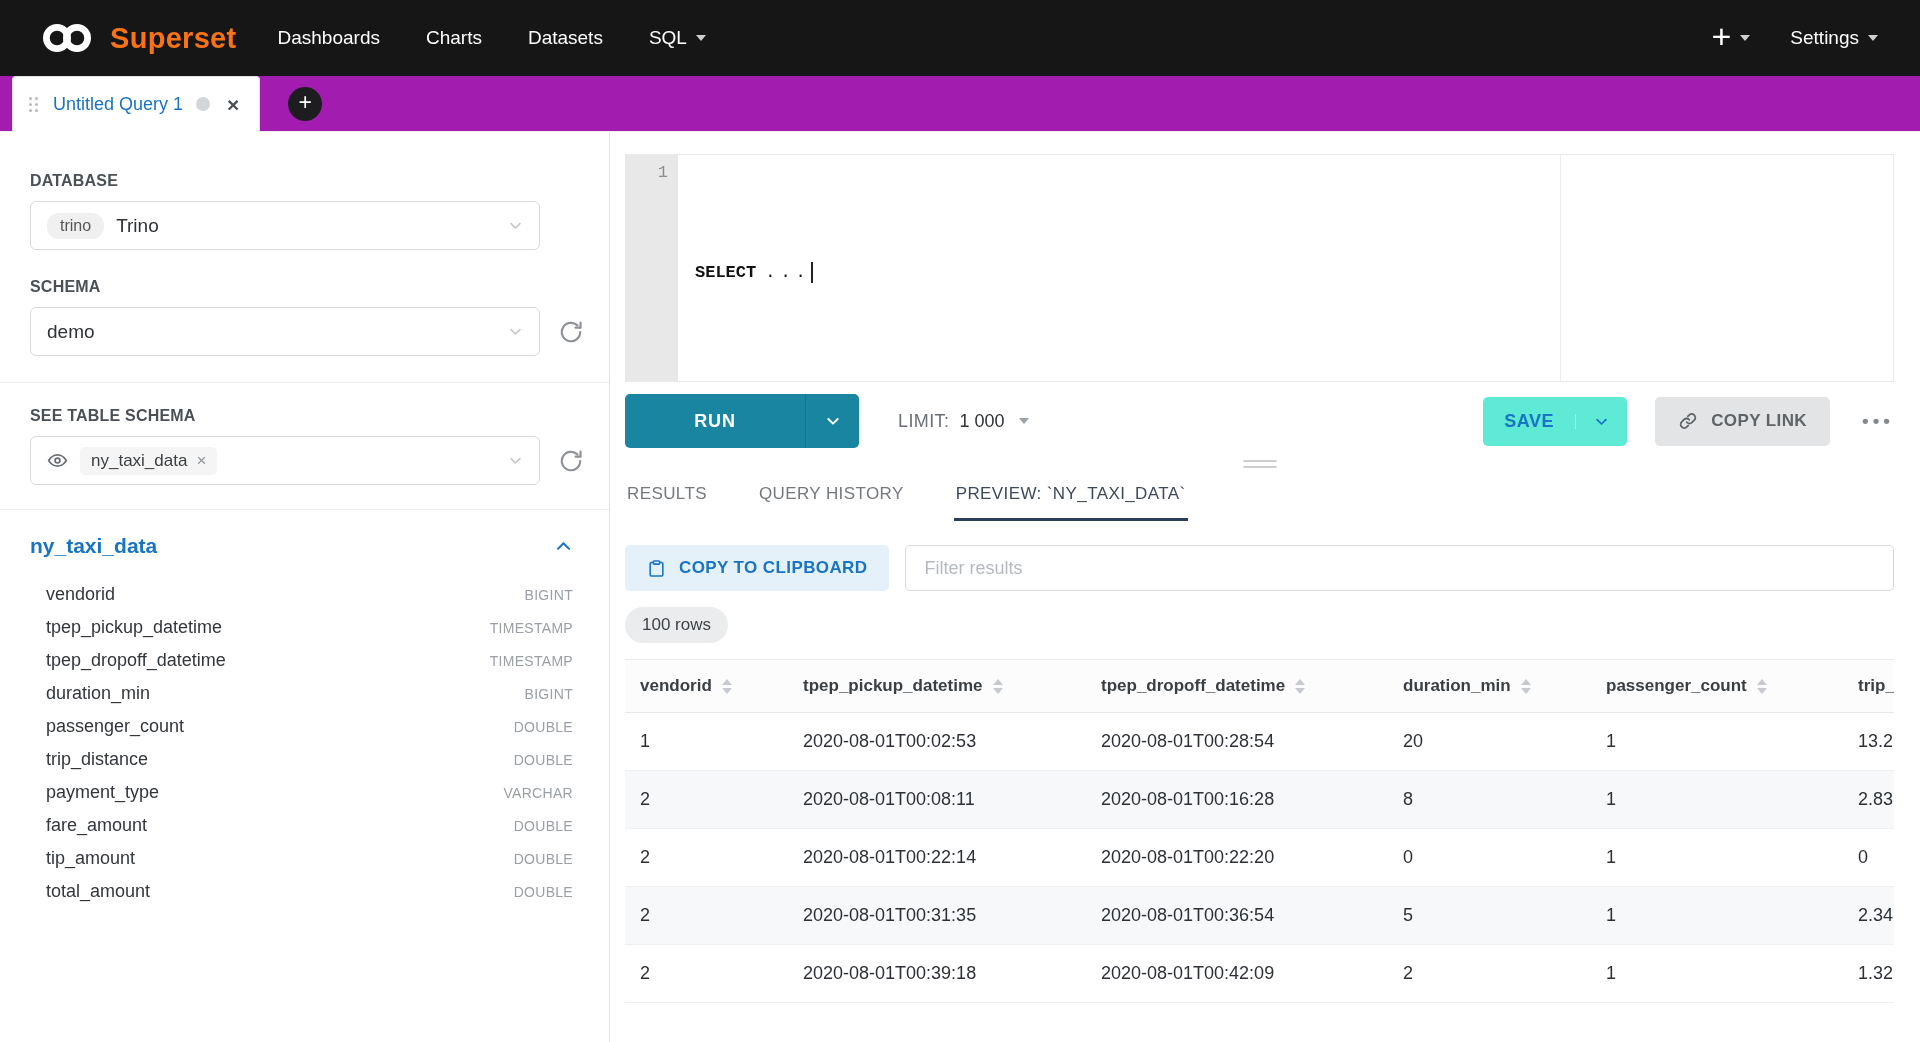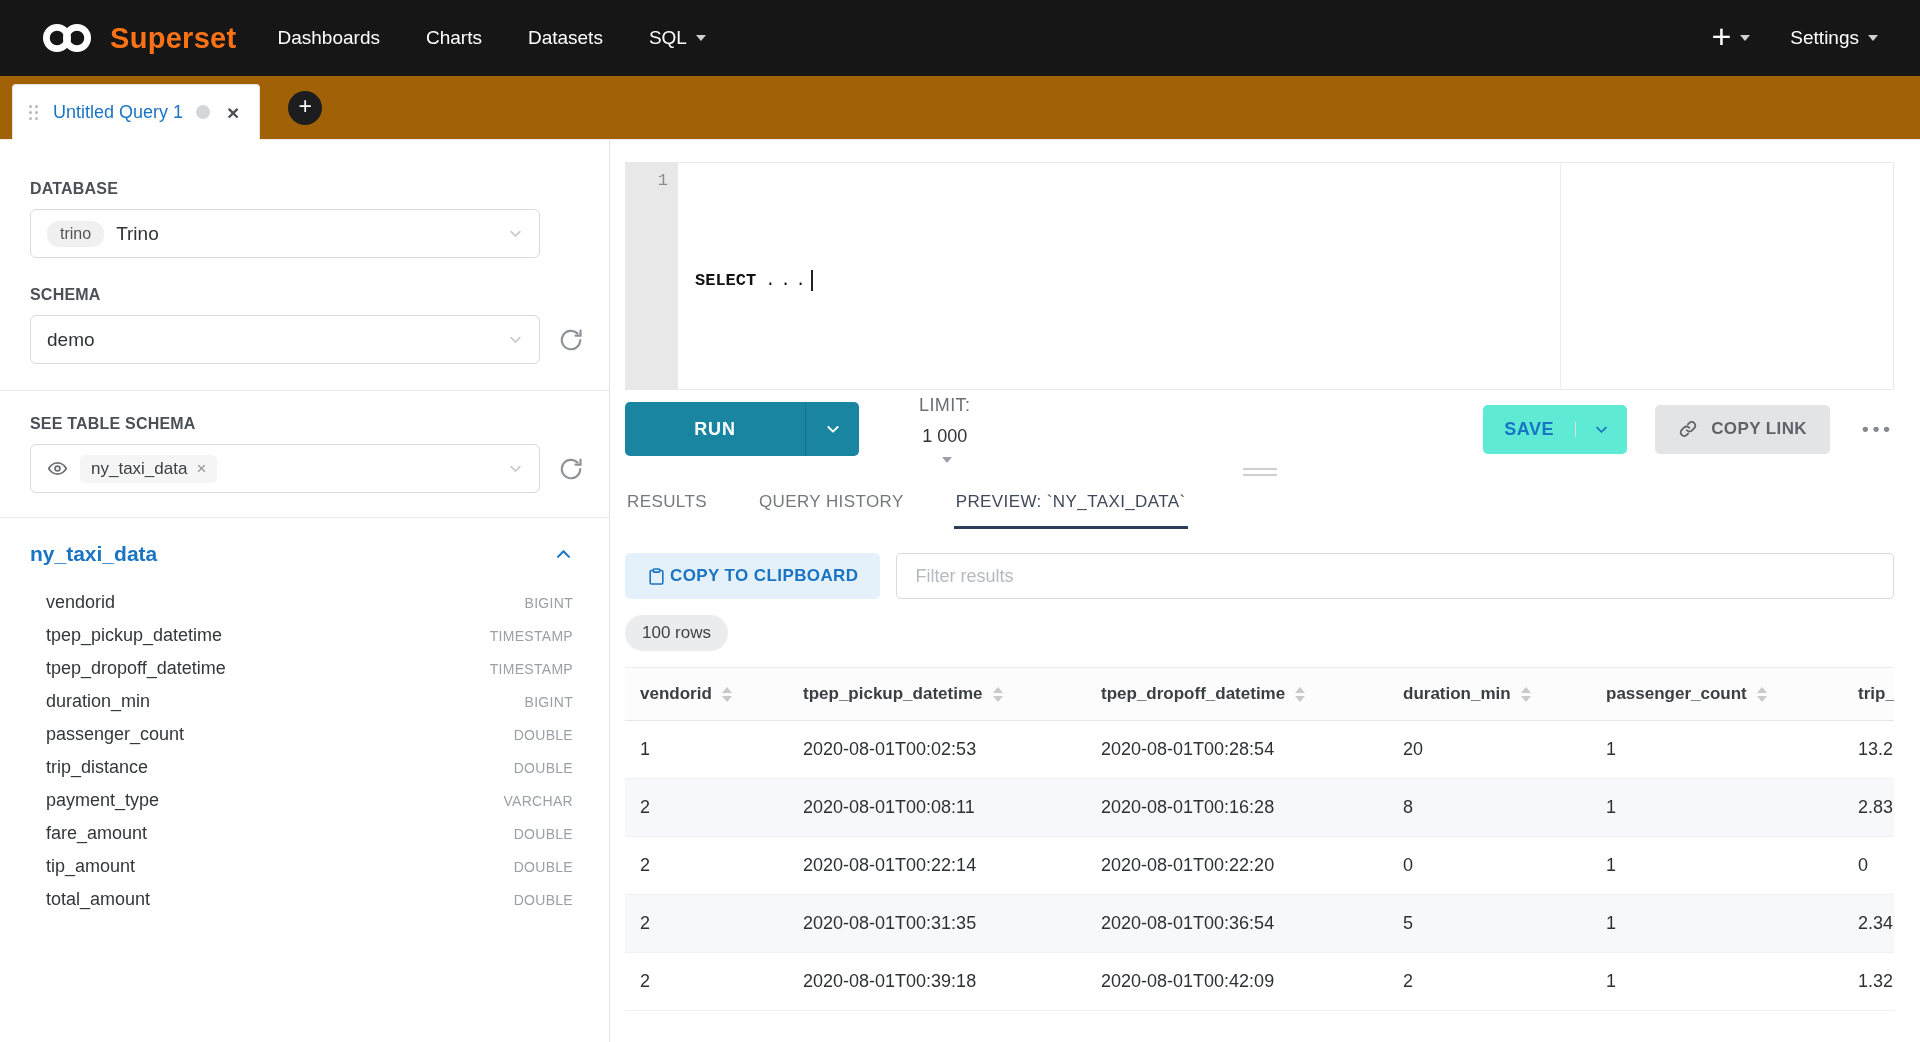--- a/index.html
+++ b/index.html
@@ -14,21 +14,21 @@
   .brand-text { color:#f97316; font-size:29px; font-weight:700; letter-spacing:.3px; }
   .nav-items { display:flex; align-items:center; margin-left:18px; height:76px; }
   .nav-item { color:#fff; font-size:19px; padding:0 23px; height:76px; display:flex; align-items:center; gap:9px; cursor:pointer; }
   .tri-down { width:0; height:0; border-left:5px solid transparent; border-right:5px solid transparent; border-top:6px solid #cfcfcf; display:inline-block; }
   .nav-right { margin-left:auto; display:flex; align-items:center; gap:40px; color:#fff; }
   .nav-plus { display:flex; align-items:center; gap:9px; cursor:pointer; }
   .plus-glyph { font-size:34px; font-weight:300; line-height:1; margin-top:-4px; }
   .nav-settings { display:flex; align-items:center; gap:9px; font-size:19px; cursor:pointer; }
 
   
-  .tabbar { height:64px; background:#a16207; border-bottom:1px solid #ececec; display:flex; align-items:center; padding-left:12px; flex:0 0 auto; }
+  .tabbar { height:56px; background:#a21caf; border-bottom:1px solid #ececec; display:flex; align-items:center; padding-left:12px; flex:0 0 auto; }
   .query-tab { align-self:flex-end; height:56px; margin-bottom:-1px; background:#fff; border:1px solid #e3e3e3; border-bottom:1px solid #fff; border-radius:4px 4px 0 0; display:flex; align-items:center; gap:13px; padding:0 20px 0 16px; cursor:pointer; position:relative; z-index:2; }
   .drag-dots { display:grid; grid-template-columns:repeat(2,3px); grid-auto-rows:3px; gap:3px; margin-right:2px; cursor:grab; }
   .drag-dots i { width:3px; height:3px; border-radius:50%; background:#b6babe; }
   .tab-label { color:#1a74c4; font-size:18px; }
   .tab-status-dot { width:14px; height:14px; border-radius:50%; background:#d4d7da; }
   .tab-close { font-size:21px; font-weight:700; color:#4a4f54; line-height:1; margin-left:4px; cursor:pointer; }
   .add-tab { width:34px; height:34px; border-radius:50%; background:#1d1d1f; color:#fff; border:none; margin-left:28px; display:flex; align-items:center; justify-content:center; cursor:pointer; }
   .add-tab span { font-size:23px; line-height:1; margin-top:-2px; }
 
   
@@ -64,21 +64,21 @@
   .kw { font-weight:700; }
   .rest { margin-left:9px; letter-spacing:5px; }
   .cursor { width:2px; height:21px; background:#222; display:inline-block; margin-top:1px; }
   .print-margin { position:absolute; left:934px; top:0; bottom:0; width:1px; background:#ececec; }
 
   
   .toolbar { display:flex; align-items:center; margin-top:12px; height:54px; }
   .run-split { display:flex; height:54px; border-radius:5px; overflow:hidden; flex:0 0 auto; }
   .run-main { width:180px; background:#1985a0; color:#fff; font-size:18px; font-weight:600; letter-spacing:.8px; border:none; cursor:pointer; font-family:inherit; }
   .run-caret { width:54px; background:#1985a0; border:none; border-left:1px solid #15758d; color:#fff; display:flex; align-items:center; justify-content:center; cursor:pointer; }
-  .limit { display:flex; align-items:center; gap:10px; margin-left:60px; cursor:pointer;flex-direction:column; }
+  .limit { display:flex; align-items:center; gap:10px; margin-left:39px; cursor:pointer; }
   .limit-label { color:#6b7075; font-size:18px; letter-spacing:.4px; }
   .limit-value { color:#2f3337; font-size:18px; }
   .limit .tri-down { border-top-color:#9aa0a6; margin-left:5px; }
   .toolbar-right { margin-left:auto; display:flex; align-items:center; gap:28px; }
   .save-split { display:flex; height:49px; border-radius:5px; overflow:hidden; background:#5eead4;align-items:center; }
   .save-main { width:92px; background:transparent; border:none; color:#1a74c4; font-size:18px; font-weight:600; letter-spacing:.5px; cursor:pointer; font-family:inherit; }
   .save-caret { width:52px; background:transparent; border:none; border-left:1px solid #dcdfe2; color:#1a74c4; display:flex; align-items:center; justify-content:center; cursor:pointer; }
   .copy-link { height:49px; background:#e3e4e6; border:none; border-radius:5px; display:flex; align-items:center; gap:13px; padding:0 23px; color:#5f6469; font-size:17px; font-weight:600; letter-spacing:.4px; cursor:pointer; font-family:inherit; }
   .more-btn { background:none; border:none; color:#84898e; font-size:19px; font-weight:700; letter-spacing:4px; cursor:pointer; padding:4px 0 4px 4px; }
 
@@ -86,21 +86,21 @@
   .resize-handle { display:flex; flex-direction:column; align-items:center; gap:4px; margin:12px 0 2px; cursor:row-resize; }
   .resize-handle i { width:34px; height:2px; background:#cfcfcf; border-radius:1px; }
 
   
   .result-tabs { display:flex; gap:48px; margin-top:6px; }
   .rtab { font-size:17px; color:#74797e; letter-spacing:.4px; padding:10px 2px 14px; border-bottom:3px solid transparent; cursor:pointer; white-space:nowrap; }
   .rtab.active { color:#40495a; border-bottom-color:#2c3e5d; }
 
   
   .result-actions { display:flex; align-items:center; margin-top:24px; }
-  .copy-clip { height:46px; background:#e4f1fa; color:#1a74c4; border:none; border-radius:5px; display:flex; align-items:center; gap:4px; padding:0 22px; font-size:17px; font-weight:700; letter-spacing:.4px; cursor:pointer; font-family:inherit; flex:0 0 auto; }
+  .copy-clip { height:46px; background:#e4f1fa; color:#1a74c4; border:none; border-radius:5px; display:flex; align-items:center; gap:13px; padding:0 22px; font-size:17px; font-weight:700; letter-spacing:.4px; cursor:pointer; font-family:inherit; flex:0 0 auto; }
   .filter { flex:1; margin-left:16px; height:46px; border:1px solid #d9d9d9; border-radius:5px; padding:0 18px; font-size:18px; color:#333; font-family:inherit; outline:none; background:#fff; }
   .filter::placeholder { color:#b4bac0; }
   .row-badge-wrap { margin-top:16px; }
   .row-badge { display:inline-block; background:#ebecee; border-radius:18px; padding:8px 17px; font-size:17px; color:#3f4347; }
 
   
   .table-wrap { margin-top:16px; overflow:hidden; width:100%; }
   table { border-collapse:collapse; table-layout:fixed; width:1470px; }
   thead th { height:53px; background:#fcfcfc; border-top:1px solid #ececec; border-bottom:1px solid #e6e6e6; text-align:left; padding:0 0 0 15px; white-space:nowrap; overflow:hidden; cursor:pointer; }
   .hwrap { display:flex; align-items:center; gap:10px; font-size:17px; font-weight:700; color:#3a3f44; }

